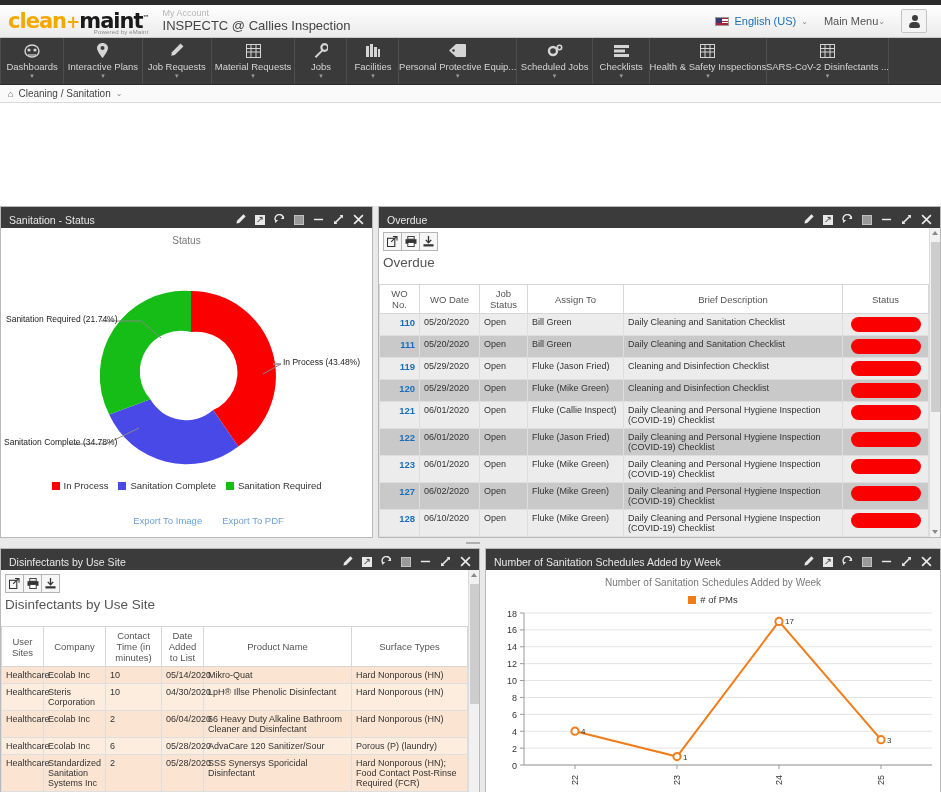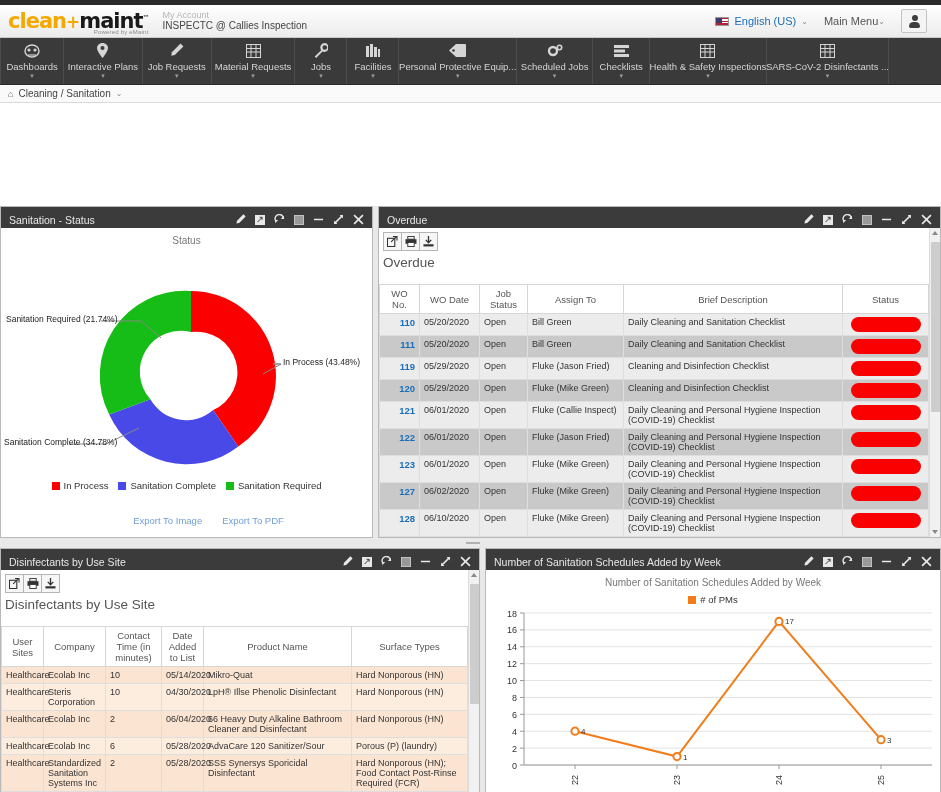--- a/index.html
+++ b/index.html
@@ -26,21 +26,21 @@
   .logo-wrap { padding-left: 8px; display: flex; flex-direction: column; justify-content: center; }
   .logo-text { font-size: 21px; font-weight: bold; letter-spacing: -1px; line-height: 20px; font-family: "DejaVu Sans", sans-serif; }
   .logo-clean { color: #f5a800; }
   .logo-plus { color: #f5a800; font-size: 17px; }
   .logo-maint { color: #1a1a1a; }
   .logo-tm { font-size: 7px; color: #555; vertical-align: super; }
   .logo-sub { font-size: 6px; color: #8a8a8a; text-align: right; margin-top: -3px; letter-spacing: .2px; }
 
   .acct { margin-left: 14px; line-height: 1.15; }
   .acct-top { font-size: 9px; color: #b6b6b6; }
-  .acct-bot { font-size: 10px; color: #444; }
+  .acct-bot { font-size: 13px; color: #444; }
 
   .hdr-right { margin-left: auto; display: flex; align-items: center; gap: 16px; padding-right: 14px; }
   .lang { display: flex; align-items: center; gap: 5px; font-size: 11px; color: #1b6fba; }
   .flag {
     width: 14px; height: 9px; display: inline-block;
     background: linear-gradient(#b22234 0 18%, #ffffff 18% 36%, #b22234 36% 54%, #ffffff 54% 72%, #b22234 72% 100%);
     position: relative; border: 1px solid #999;
   }
   .flag::before { content:""; position:absolute; left:0; top:0; width:6px; height:5px; background:#3c3b6e; }
   .mainmenu { font-size: 11px; color: #555; display: flex; align-items: center; gap: 0; }

